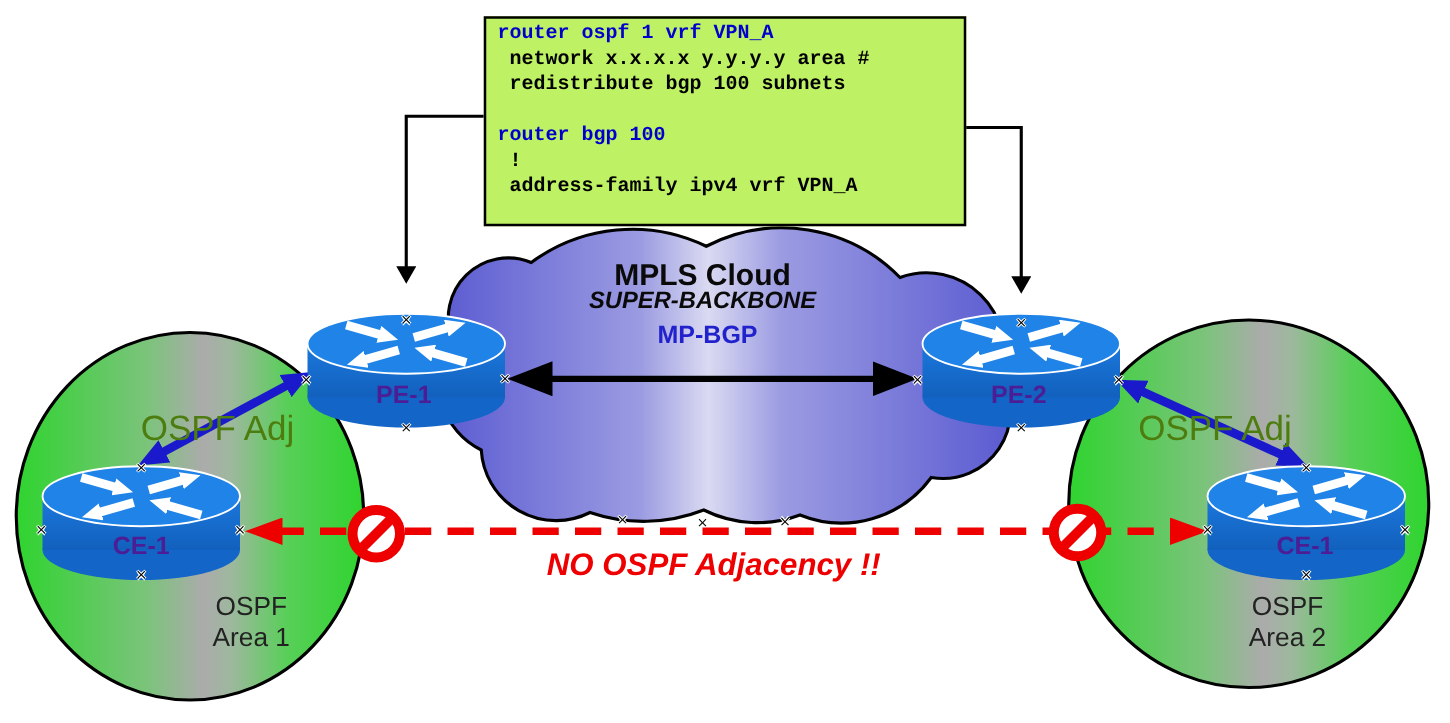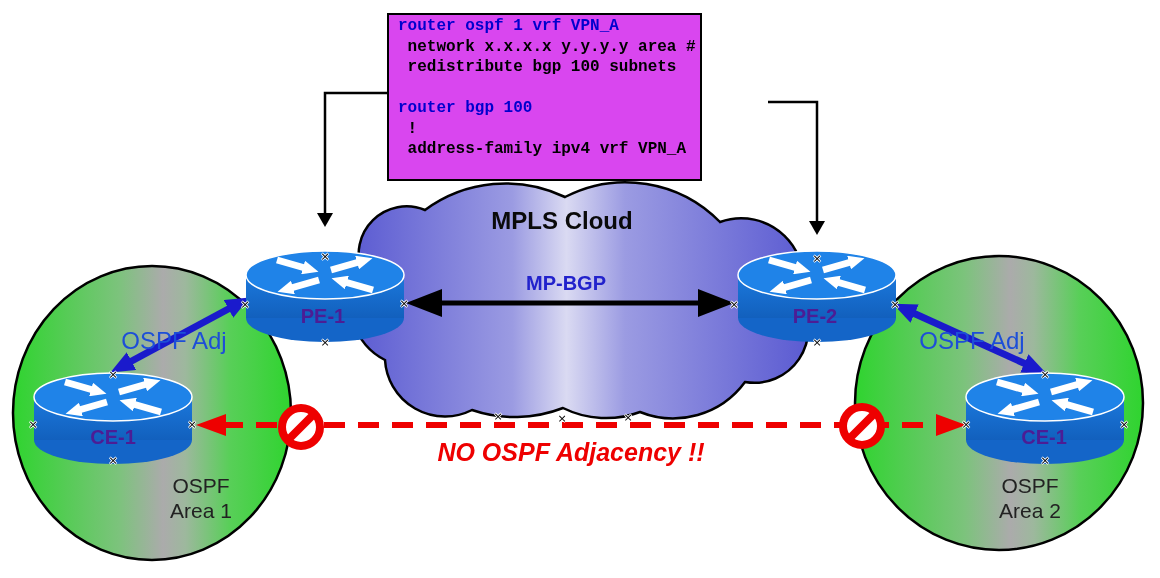--- a/index.html
+++ b/index.html
@@ -7,26 +7,26 @@
     position:relative;width:1160px;height:578px;background:#ffffff;
     font-family:"Liberation Sans",sans-serif;overflow:hidden;
   }
   .stage svg{position:absolute;left:0;top:0;z-index:1;}
   .label{position:absolute;z-index:3;white-space:nowrap;color:#111;}
   .center{transform:translateX(-50%);}
   .cloud-title{font-size:24px;font-weight:bold;color:#0a0a0a;}
   .cloud-subtitle{font-size:19px;font-weight:bold;font-style:italic;color:#0a0a0a;}
   .mpbgp{font-size:20px;font-weight:bold;color:#2222cc;}
   .router-label{font-size:20px;font-weight:bold;color:#4c1d95;}
-  .adj-label{font-size:24px;color:#1d4ed8;}
+  .adj-label{font-size:28px;color:#4d7c0f;}
   .area-label{font-size:21px;color:#222;text-align:center;line-height:25px;transform:translateX(-50%);margin-left:33px;}
   .no-adj{font-size:25px;font-weight:bold;font-style:italic;color:#ee0000;}
   .cfg{
-    position:absolute;left:387px;top:13px;width:315px;height:168px;
-    background:#d946ef;border:2px solid #000;box-sizing:border-box;z-index:5;
+    position:absolute;left:387px;top:13px;width:386px;height:168px;
+    background:#bef264;border:2px solid #000;box-sizing:border-box;z-index:5;
     font-family:"Liberation Mono","DejaVu Sans Mono",monospace;
     font-size:16px;font-weight:bold;line-height:20.5px;color:#000;
     padding:1px 0 0 9px;
   }
   .cfg-line{white-space:pre;height:20.5px;}
   .cfg-line.blue{color:#0000cd;}
   .xmark{
     position:absolute;z-index:6;font-size:11px;line-height:11px;color:#000;
     transform:translate(-50%,-50%);
     text-shadow:-1px 0 0 #fff,1px 0 0 #fff,0 -1px 0 #fff,0 1px 0 #fff;
@@ -122,21 +122,22 @@
     <use href="#routerShape" x="1045" y="418"></use>
 
     <polyline points="387,93 325,93 325,215" fill="none" stroke="#000" stroke-width="2.5" marker-end="url(#mBlackSmall)"></polyline>
     <polyline points="768,102 817,102 817,223" fill="none" stroke="#000" stroke-width="2.5" marker-end="url(#mBlackSmall)"></polyline>
 
     <use href="#noSign" x="301" y="427"></use>
     <use href="#noSign" x="862" y="426"></use>
   </svg>
 
   <div class="label cloud-title center" style="left:562px;top:207px;">MPLS Cloud</div>
-  <div class="label mpbgp center" style="left:566px;top:272px;text-align:center;">MP-BGP</div>
+  <div class="label cloud-subtitle center" style="left:562px;top:230px;">SUPER-BACKBONE</div>
+  <div class="label mpbgp center" style="left:566px;top:257px;text-align:center;">MP-BGP</div>
 
   <div class="label router-label center" style="left:323px;top:305px;">PE-1</div>
   <div class="label router-label center" style="left:815px;top:305px;">PE-2</div>
   <div class="label router-label center" style="left:113px;top:426px;">CE-1</div>
   <div class="label router-label center" style="left:1044px;top:426px;">CE-1</div>
 
   <div class="label adj-label center" style="left:174px;top:327px;">OSPF Adj</div>
   <div class="label adj-label center" style="left:972px;top:327px;">OSPF Adj</div>
 
   <div class="label area-label" style="left:168px;top:473px;">

